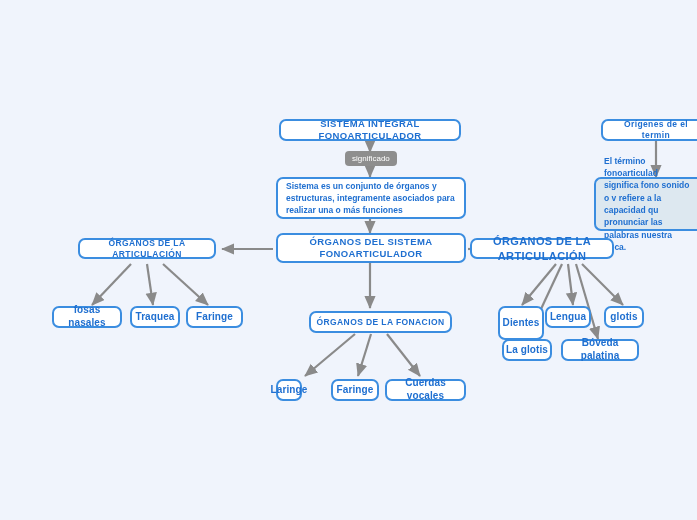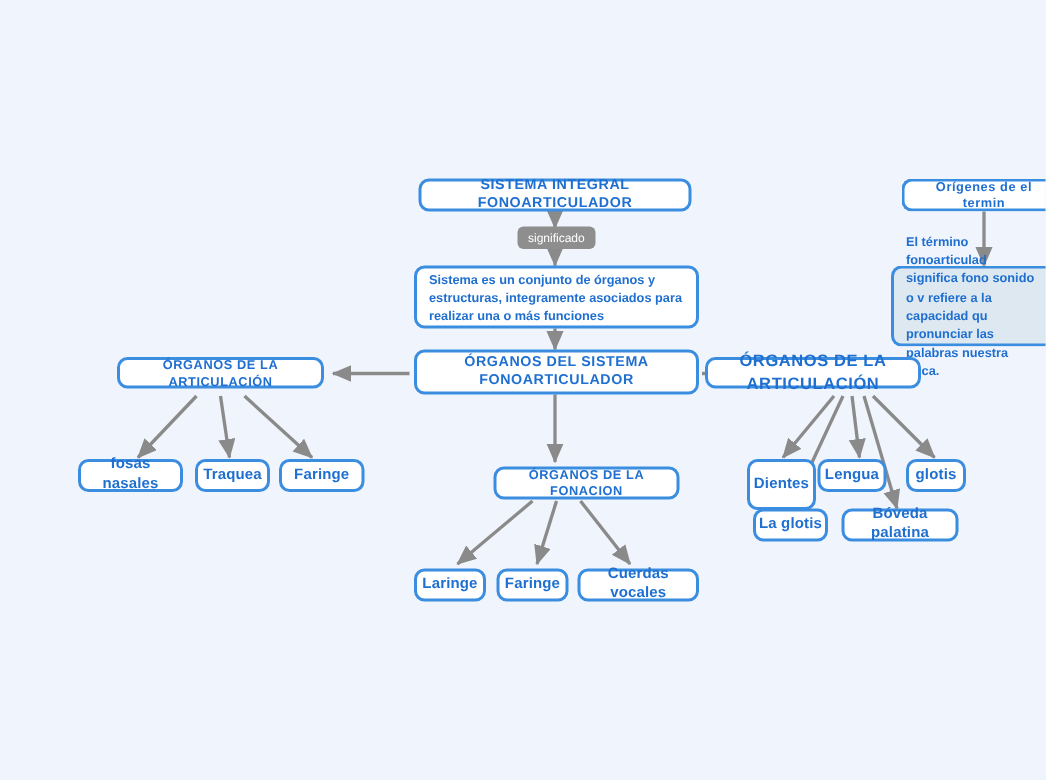--- a/index.html
+++ b/index.html
@@ -154,25 +154,25 @@
   <div class="node leaf" style="left:52px; top:306px; width:70px; height:22px;">
     <span>fosas nasales</span>
   </div>
   <div class="node leaf" style="left:130px; top:306px; width:50px; height:22px;">
     <span>Traquea</span>
   </div>
   <div class="node leaf" style="left:186px; top:306px; width:57px; height:22px;">
     <span>Faringe</span>
   </div>
 
-  <div class="node title" style="left:309px; top:311px; width:124px; height:22px; font-size:8.5px;margin-left:20px;">
+  <div class="node title" style="left:309px; top:311px; width:143px; height:22px; font-size:8.5px;">
     <span>ÓRGANOS DE LA FONACION</span>
   </div>
 
-  <div class="node leaf" style="left:276px; top:379px; width:48px; height:22px;">
+  <div class="node leaf" style="left:276px; top:379px; width:26px; height:22px;">
     <span>Laringe</span>
   </div>
   <div class="node leaf" style="left:331px; top:379px; width:48px; height:22px;">
     <span>Faringe</span>
   </div>
   <div class="node leaf" style="left:385px; top:379px; width:81px; height:22px;">
     <span>Cuerdas vocales</span>
   </div>
 
   <div class="node title" style="left:470px; top:238px; width:144px; height:21px; font-size:11px;">

